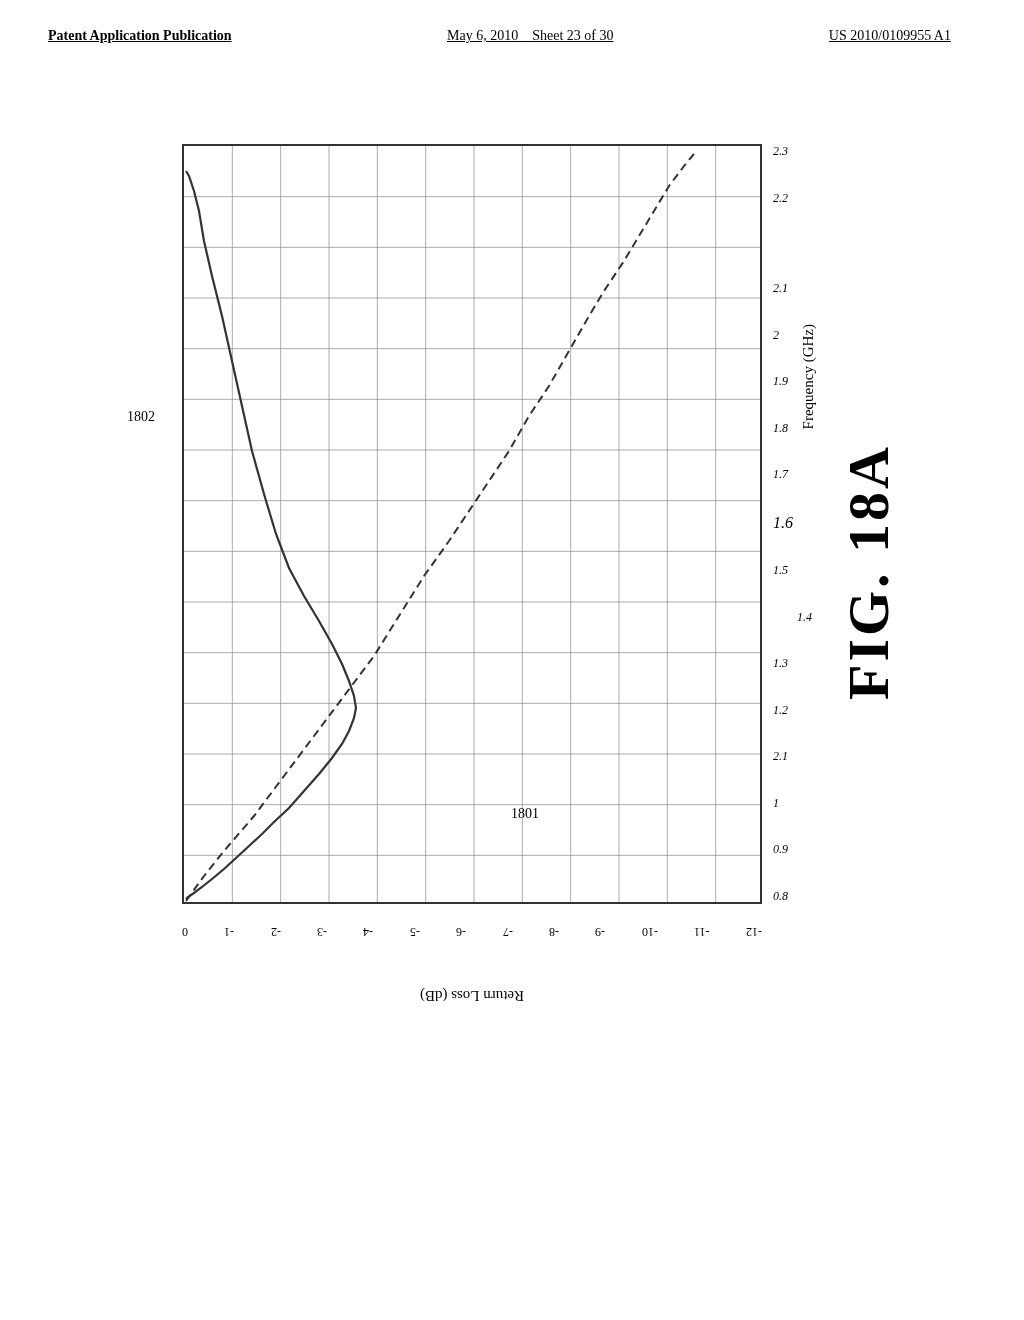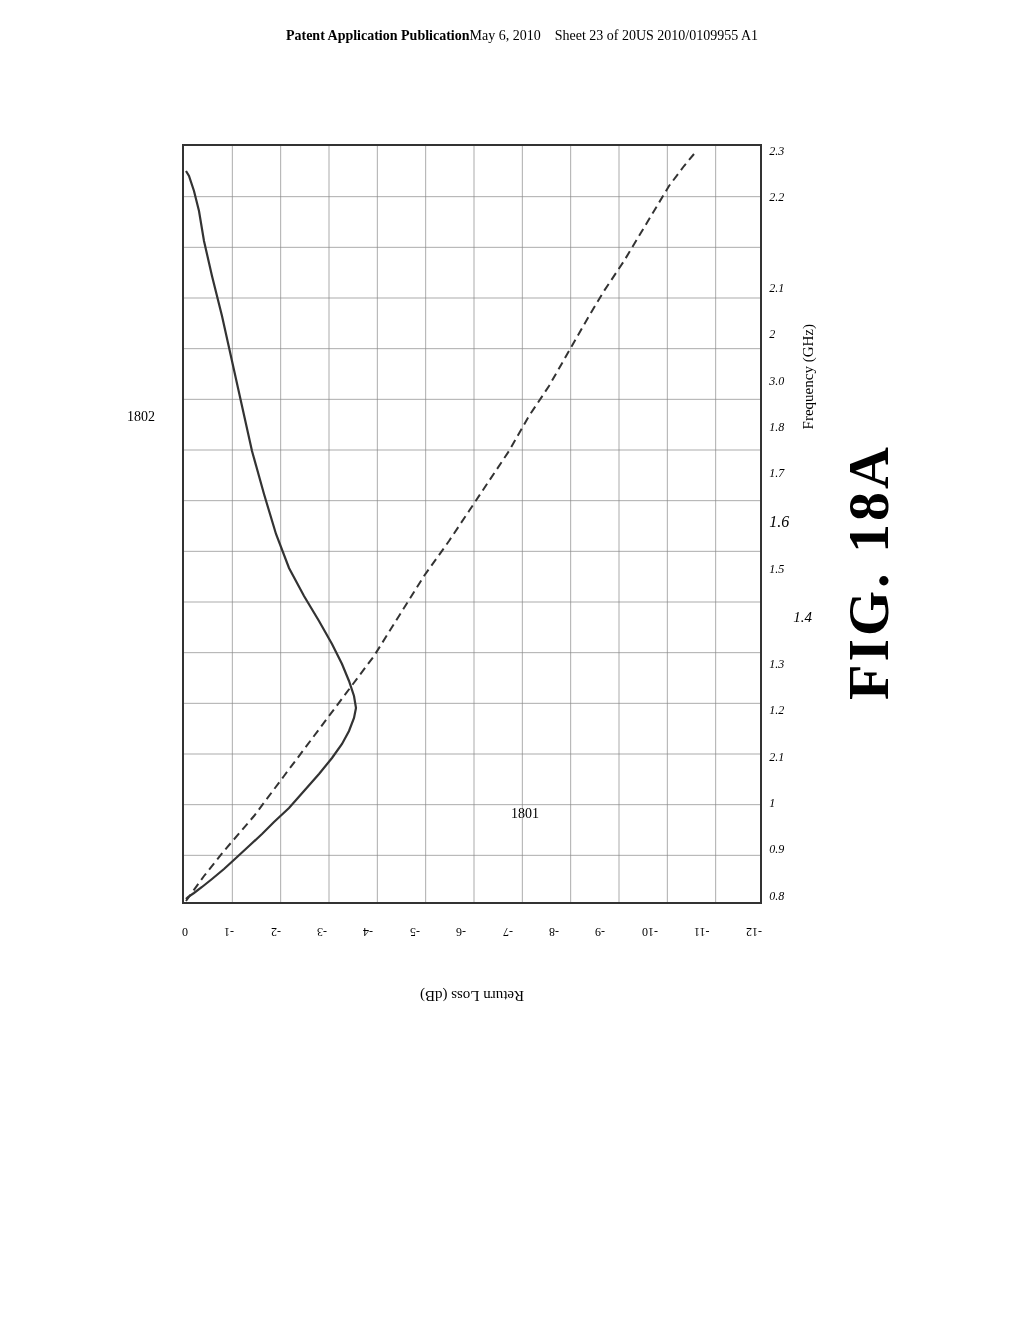--- a/index.html
+++ b/index.html
@@ -7,24 +7,25 @@
       width: 1024px;
       height: 1320px;
       background: #fff;
       font-family: 'Times New Roman', Times, serif;
       position: relative;
       overflow: hidden;
     }
 
     .header {
       display: flex;
-      justify-content: center;
+      justify-content: space-between;
       align-items: flex-start;
-      padding: 28px 28px 0 48px;
+      padding: 28px 73px 0 48px;
       font-size: 14px;
+      text-decoration: underline;
     }
 
     .header-left { font-weight: bold; }
     .header-center { text-align: center; }
     .header-right { text-align: right; }
 
     .main-content {
       display: flex;
       justify-content: center;
       align-items: flex-start;
@@ -80,21 +81,21 @@
       height: 100%;
     }
   </style>
 </head>
 <body>
 
 <div class="header">
   <div class="header-left">Patent Application Publication</div>
   <div class="header-center">
     <span>May 6, 2010</span>&nbsp;&nbsp;&nbsp;
-    <span>Sheet 23 of 20</span>
+    <span>Sheet 23 of 30</span>
   </div>
   <div class="header-right">US 2010/0109955 A1</div>
 </div>
 
 <div class="main-content">
   <div class="chart-area">
 
     <div class="chart-container">
 
       <div class="chart-grid">
@@ -212,26 +213,26 @@
         <span style="font-size:12px; transform:rotate(180deg); display:inline-block;">-10</span>
         <span style="font-size:12px; transform:rotate(180deg); display:inline-block;">-11</span>
         <span style="font-size:12px; transform:rotate(180deg); display:inline-block;">-12</span>
       </div>
 
       <div style="position:absolute; top:0; right:-50px; height:100%; display:flex; flex-direction:column; justify-content:space-between; align-items:flex-start;font-style:italic;">
         <span style="font-size:12px;">2.3</span>
         <span style="font-size:12px;">2.2</span>
         <span style="font-size:12px;margin-top:44px;">2.1</span>
         <span style="font-size:12px;">2</span>
-        <span style="font-size:12px;">3.0</span>
+        <span style="font-size:12px;">1.9</span>
         <span style="font-size:12px;">1.8</span>
         <span style="font-size:12px;">1.7</span>
         <span style="font-size:16px;">1.6</span>
         <span style="font-size:12px;">1.5</span>
-        <span style="font-size:15px;margin-left:24px;">1.4</span>
+        <span style="font-size:12px;margin-left:24px;">1.4</span>
         <span style="font-size:12px;">1.3</span>
         <span style="font-size:12px;text-align:right;">1.2</span>
         <span style="font-size:12px;">2.1</span>
         <span style="font-size:12px;">1</span>
         <span style="font-size:12px;">0.9</span>
         <span style="font-size:12px;">0.8</span>
       </div>
 
       <div class="label-1802" style="position:absolute; left:-55px; top:265px; font-size:14px;">1802</div>
 

